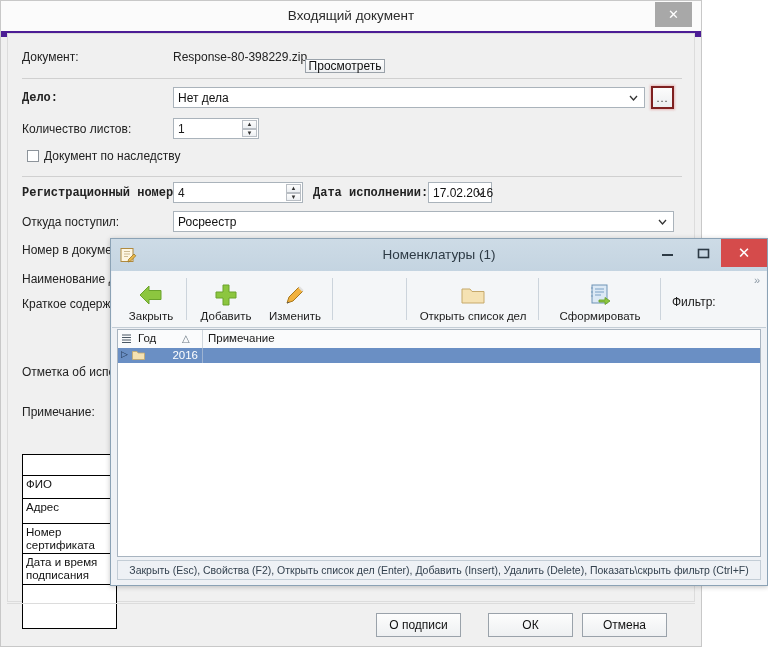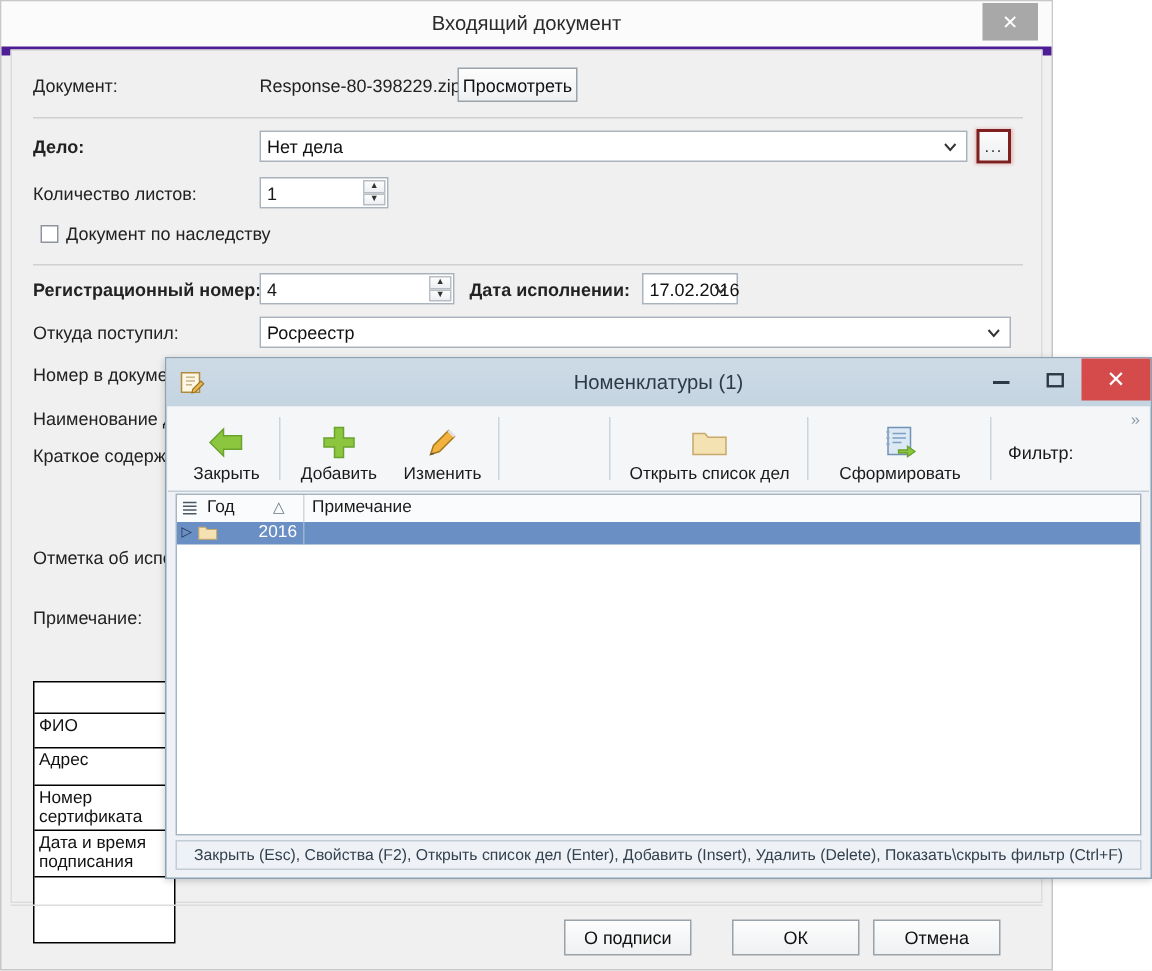--- a/index.html
+++ b/index.html
@@ -35,21 +35,21 @@
     cursor:pointer;
   }
 
   #outer-body{
     position:absolute;left:6px;top:32px;right:6px;bottom:44px;
     background:#f0f0f0;border:1px solid #dcdcdc;
     box-sizing:border-box;
   }
 
   .lbl{position:absolute;font-size:12px;color:#222;white-space:nowrap;}
-  .lbl.bold{font-weight:bold;}
+  .lbl.bold{font-weight:bold;font-family:Liberation Mono, monospace;}
 
   .txtbox{
     position:absolute;background:#ffffff;
     border:1px solid #aab3bb;box-sizing:border-box;
     font-family:"Liberation Sans",sans-serif;font-size:12px;
     color:#111;padding:2px 4px;height:20px;line-height:15px;
   }
   .combo{
     position:absolute;background:#ffffff;border:1px solid #aab3bb;
     box-sizing:border-box;height:21px;
@@ -195,21 +195,21 @@
 
   <div id="outer-titlebar">
     <div id="outer-title">Входящий документ</div>
     <div id="outer-close">✕</div>
   </div>
 
   <div id="outer-body">
 
     <div class="lbl" style="left:14px;top:16px;">Документ:</div>
     <div class="lbl" style="left:165px;top:16px;">Response-80-398229.zip</div>
-    <div class="btn" style="left:297px;top:11px;width:80px;height:23px;">Просмотреть</div>
+    <div class="btn" style="left:297px;top:25px;width:80px;height:14px;">Просмотреть</div>
 
     <div class="hr" style="left:14px;top:44px;width:660px;"></div>
 
     <div class="lbl bold" style="left:14px;top:57px;">Дело:</div>
     <div class="combo" style="left:165px;top:53px;width:472px;">
       <span class="val">Нет дела</span>
       <span class="arrow">
         <svg width="11" height="11" viewBox="0 0 11 11">
             <path d="M2 4 L5.5 8 L9 4" fill="none" stroke="#333" stroke-width="1.3"></path>
           </svg>

